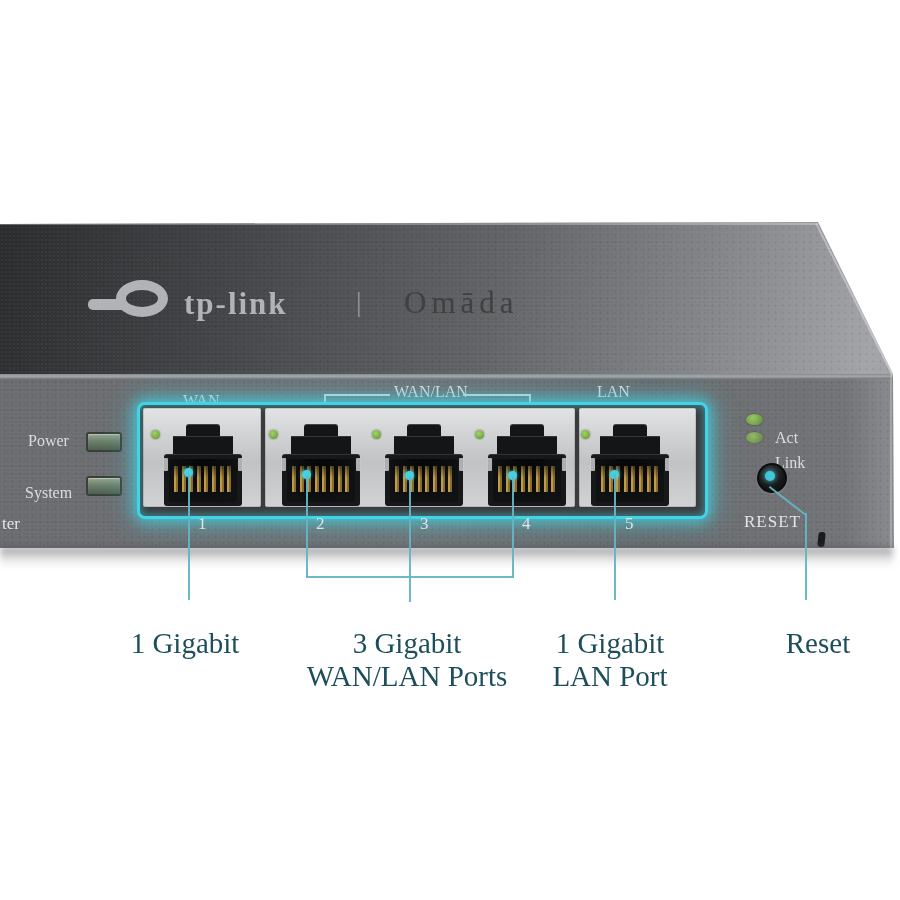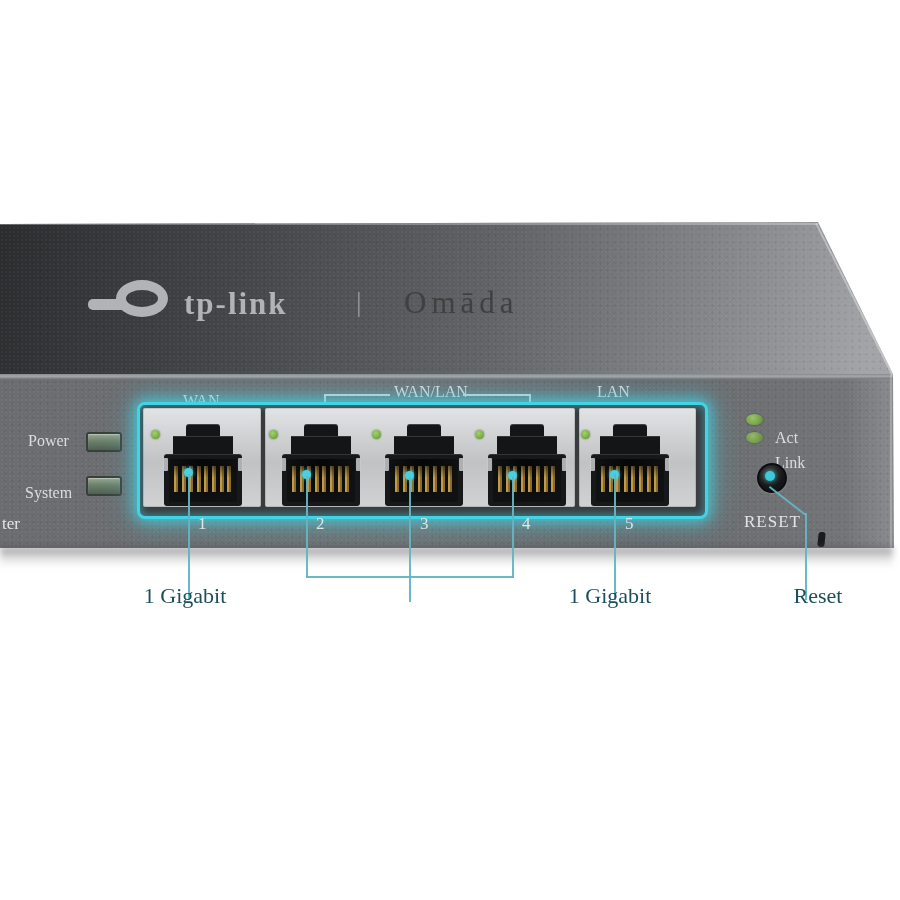--- a/index.html
+++ b/index.html
@@ -75,21 +75,21 @@
     background:radial-gradient(circle at 40% 32%,#3c3e40,#141516 62%);border:2px solid #0c0d0e;
     box-shadow:0 1px 2px rgba(255,255,255,.18);}
   .reset-dot{position:absolute;left:765px;top:471px;width:10px;height:10px;border-radius:50%;background:#3fc8da;
     box-shadow:0 0 5px rgba(65,212,230,.9);}
   .notch{position:absolute;left:818px;top:532px;width:7px;height:15px;background:#1a1b1c;border-radius:3px;transform:rotate(6deg);}
 
   
   .tb{background:#d6d7d9;position:absolute;}
 
   
-  .callout{position:absolute;top:579px;color:#1d4e5c;font-size:22px;line-height:33px;text-align:center;font-weight:400;}
+  .callout{position:absolute;top:627px;color:#1d4e5c;font-size:29px;line-height:33px;text-align:center;font-weight:400;}
 </style>
 </head>
 <body>
 
 <div class="canvas">
 
   <div class="chassis">
     <div class="top-face"></div>
     <div class="front-face"></div>
     <div class="noise"></div>
@@ -204,20 +204,25 @@
   <div class="lead" style="left:409px;top:477px;height:125px;"></div>
   <div class="lead" style="left:512px;top:477px;height:101px;"></div>
   <div class="lead-h" style="left:306px;top:576px;width:208px;"></div>
   <div class="lead" style="left:614px;top:474px;height:126px;"></div>
   <div class="lead-h" style="left:770px;top:486px;width:46px;transform-origin:0 0;transform:rotate(37.9deg);"></div>
   <div class="lead" style="left:805px;top:513px;height:87px;"></div>
 
   <div class="callout" style="left:60px;width:250px;">
     <div>1 Gigabit</div>
   </div>
+  <div class="callout" style="left:257px;width:300px;">
+    <div>3 Gigabit</div>
+    <div>WAN/LAN Ports</div>
+  </div>
   <div class="callout" style="left:490px;width:240px;">
     <div>1 Gigabit</div>
+    <div>LAN Port</div>
   </div>
   <div class="callout" style="left:743px;width:150px;">
     <div>Reset</div>
   </div>
 
 </div>
 
 </body></html>

